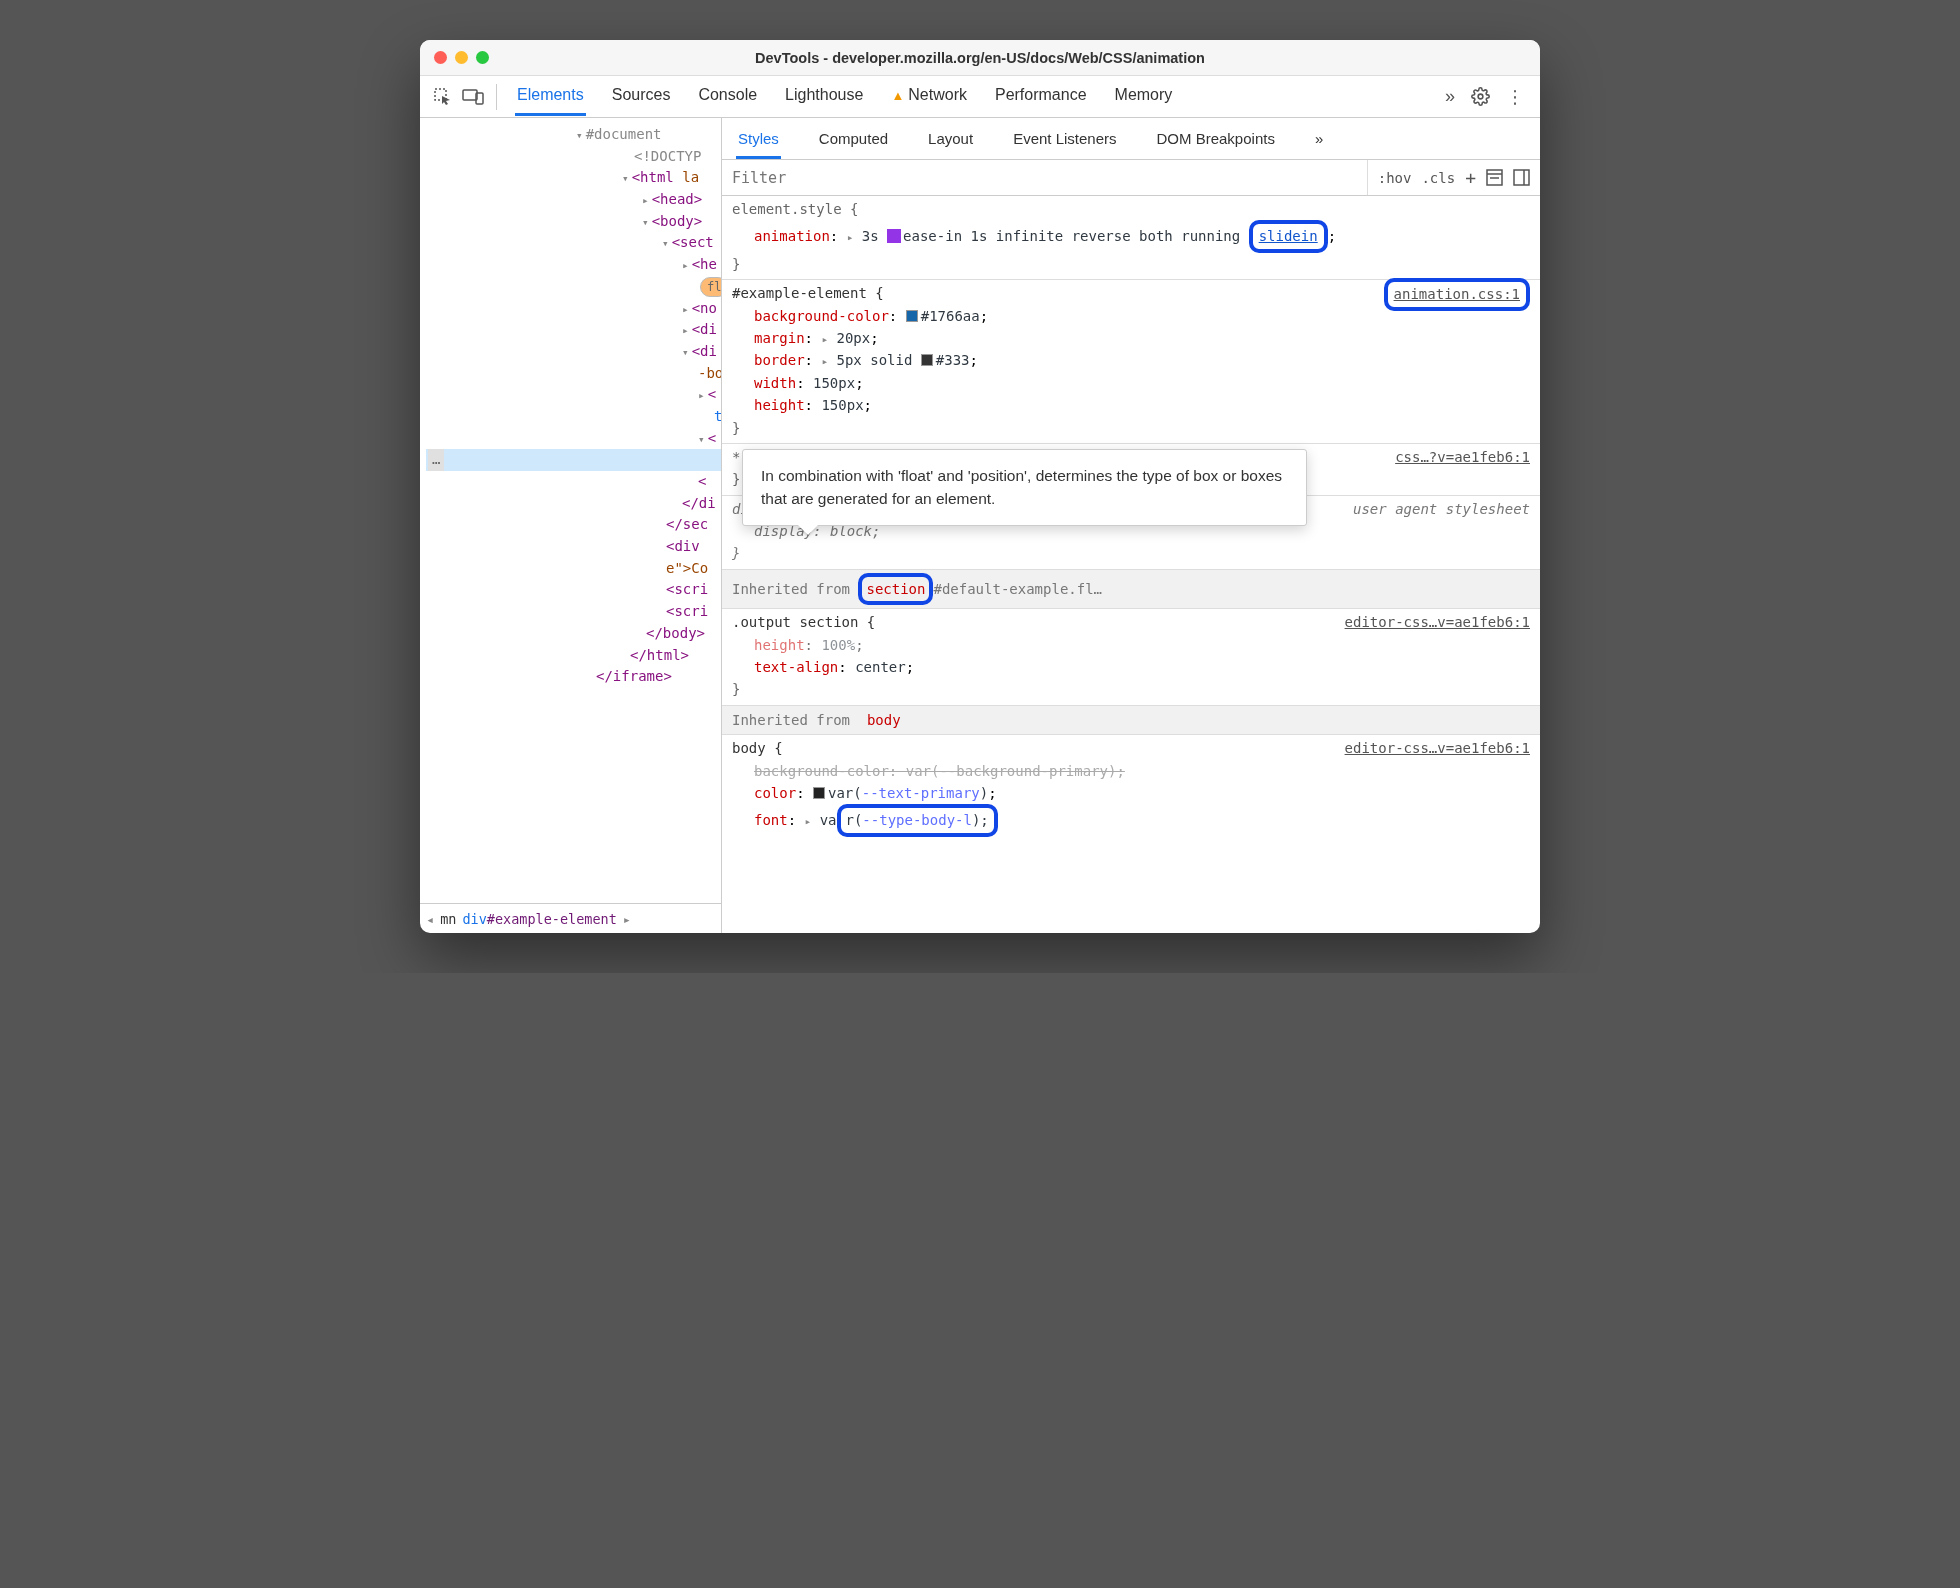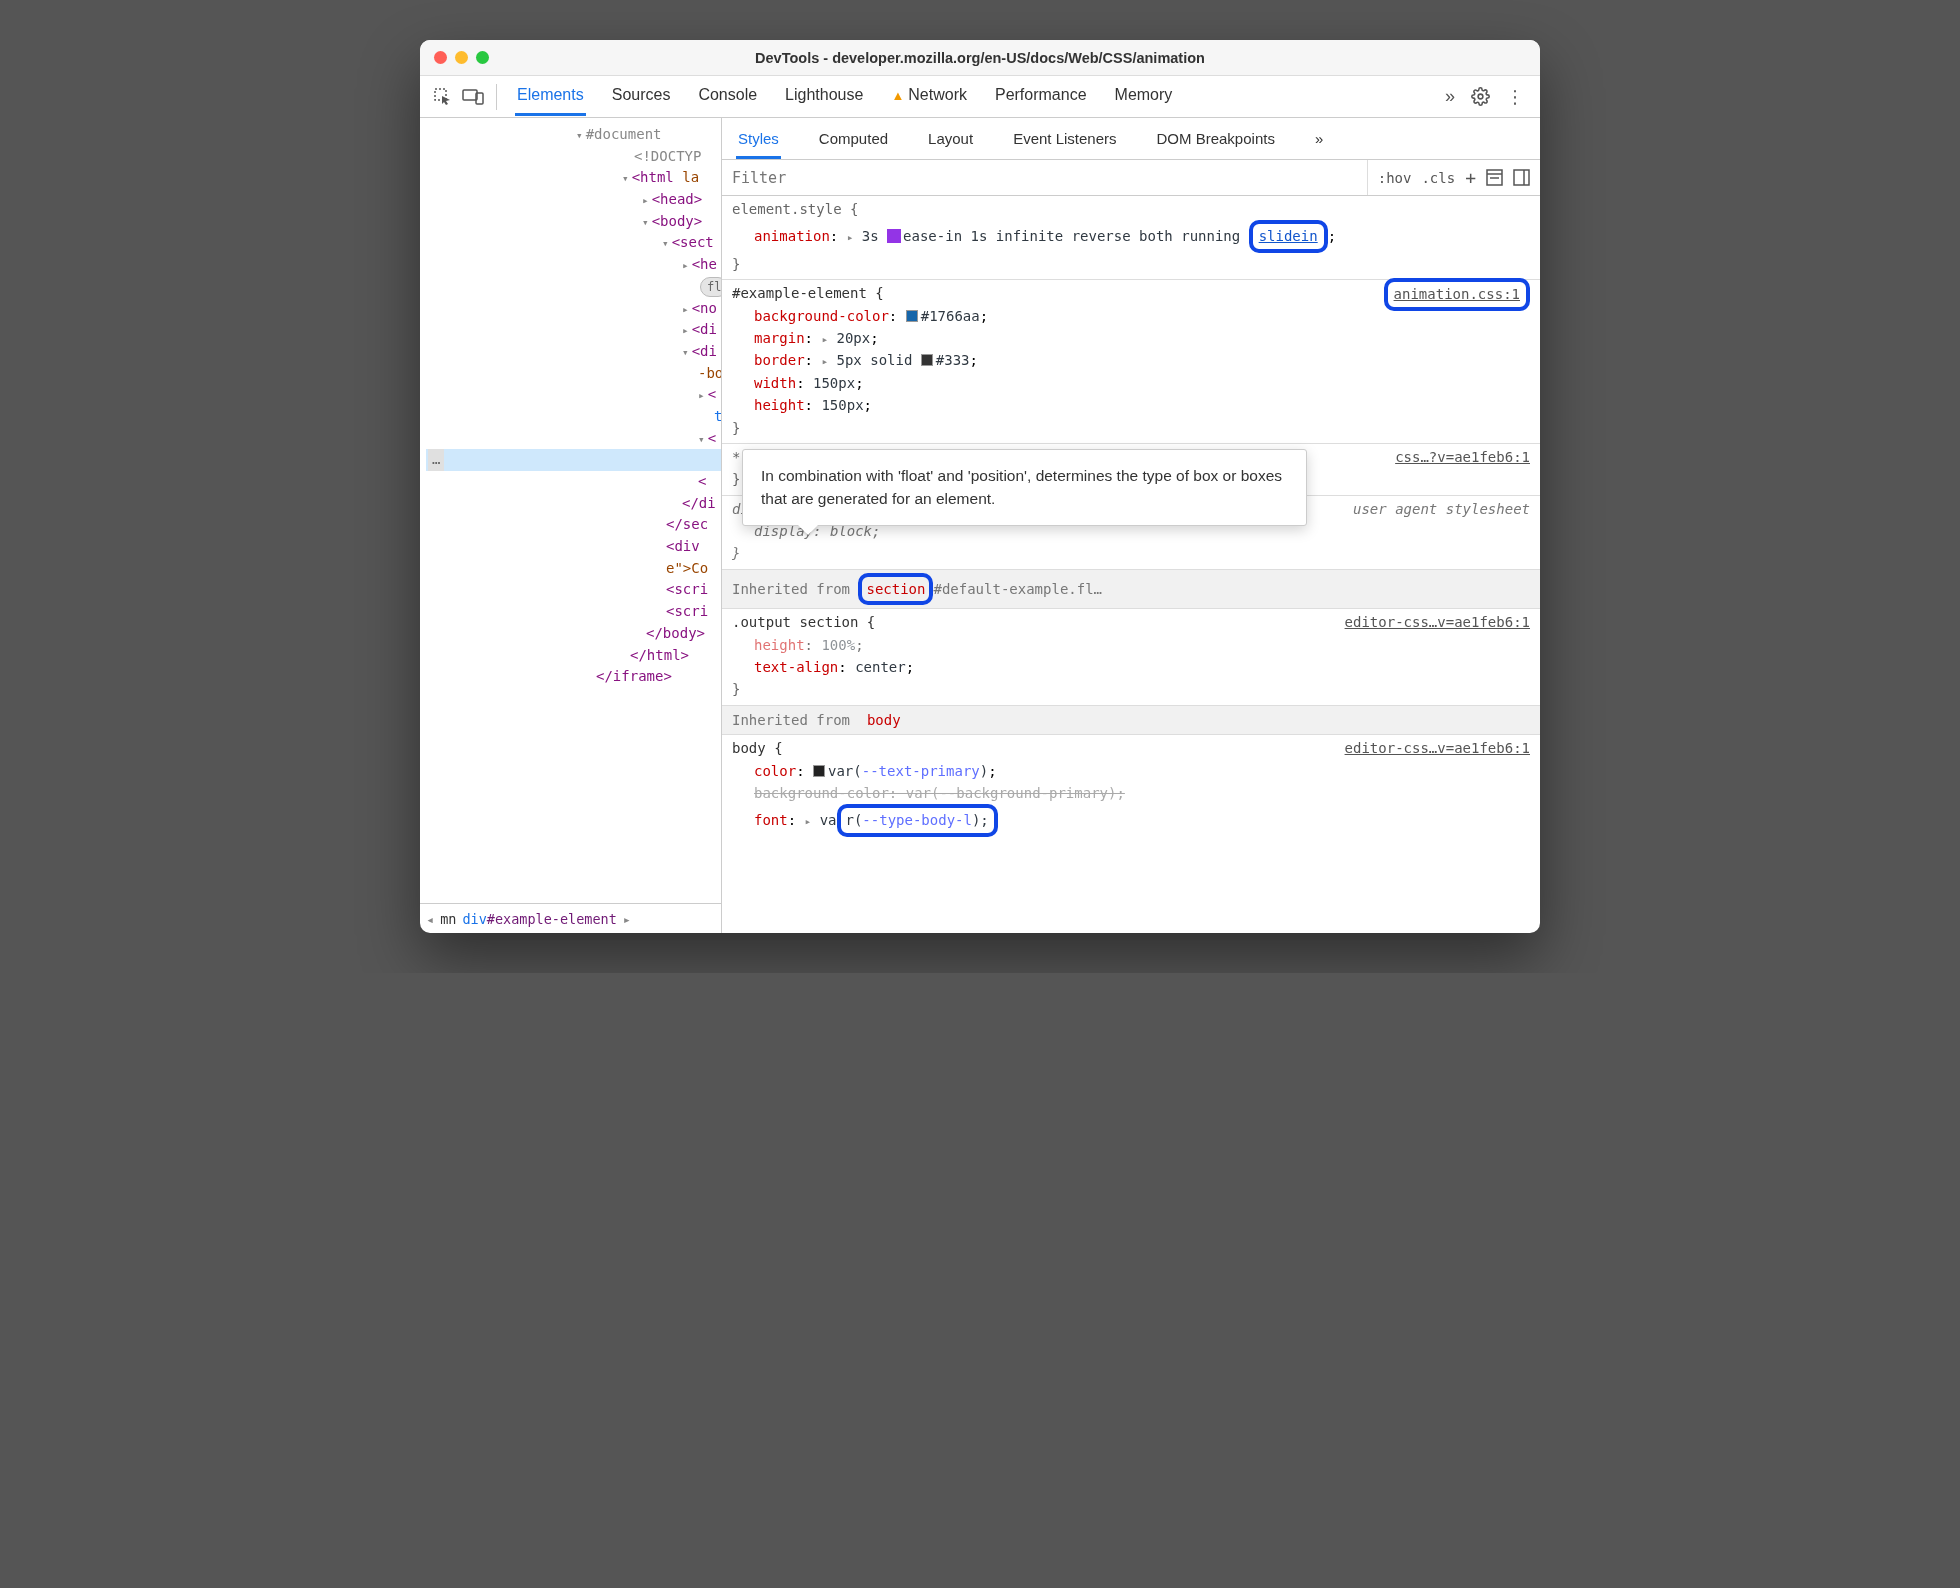--- a/index.html
+++ b/index.html
@@ -56,21 +56,21 @@
 .ua-label { position:absolute; right:10px; top:2px; font-style:italic; color:#777; }
 .popover { position:absolute; left:20px; top: 253px; width:565px; background:#fff; border:1px solid #ccc; border-radius:3px; box-shadow: 0 4px 14px rgba(0,0,0,0.18); padding: 14px 18px; font-family: -apple-system, Arial; font-size: 15.5px; color:#333; z-index:5; line-height:1.5; }
 .popover-tail { position:absolute; left:55px; bottom:-10px; width:0; height:0; border-left:10px solid transparent; border-right:10px solid transparent; border-top:10px solid #fff; filter: drop-shadow(0 2px 1px rgba(0,0,0,0.15)); }
 .popover .row2 { display:flex; justify-content:space-between; align-items:center; margin-top:12px; }
 .cbx { display:flex; align-items:center; gap:7px; color:#333; font-size:15.5px; }
 .cbx input { width:17px; height:17px; }
 .easing-swatch { display:inline-block; width:14px; height:14px; background:#9334e6; vertical-align:-2px; margin-right:2px; }
 .indent { padding-left:22px; display:block; }
 .tri { color:#888; font-size:11px; }
 svg { display:block; }
-.flpill { border:1px solid #bbb; border-radius:10px; background:#e5e5e5; padding:0 6px; font-size:12px; color:#666; display:inline-block; }
+.flpill { border:1px solid #bbb; border-radius:10px; background:#fdba74; padding:0 6px; font-size:12px; color:#666; display:inline-block; }
 </style>
 </head>
 <body>
 
 <div class="window">
   <div class="titlebar">
     <div class="traffic">
       <span class="tclose"></span>
       <span class="tmin"></span>
       <span class="tmax"></span>
@@ -223,22 +223,22 @@
           <div class="selector">}</div>
         </div>
 
         <div class="inherit-hdr">
           <span>Inherited from</span> &nbsp;<span style="color:#c80000">body</span>
         </div>
 
         <div class="rule-block" style="border-bottom:none">
           <span class="src-link">editor-css…v=ae1feb6:1</span>
           <div class="selector" style="color:#333">body {</div>
+          <span class="indent strike">background-color:  var(--background-primary);</span>
           <span class="indent"><span class="prop">color</span>: <span class="color-swatch" style="background:#222"></span><span class="val">var(</span><span class="varlink">--text-primary</span><span class="val">)</span>;</span>
-          <span class="indent strike">background-color:  var(--background-primary);</span>
           <span class="indent"><span class="prop">font</span>: <span class="tri">▸</span> <span class="val">va</span><span class="highlight-ring" style="padding:1px 5px"><span class="val">r(</span><span class="varlink">--type-body-l</span><span class="val">);</span></span></span>
         </div>
 
         <div class="popover">
           <div>In combination with 'float' and 'position', determines the type of box or boxes that are generated for an element.</div>
           <div class="popover-tail"></div>
         </div>
       </div>
     </div>
   </div>

